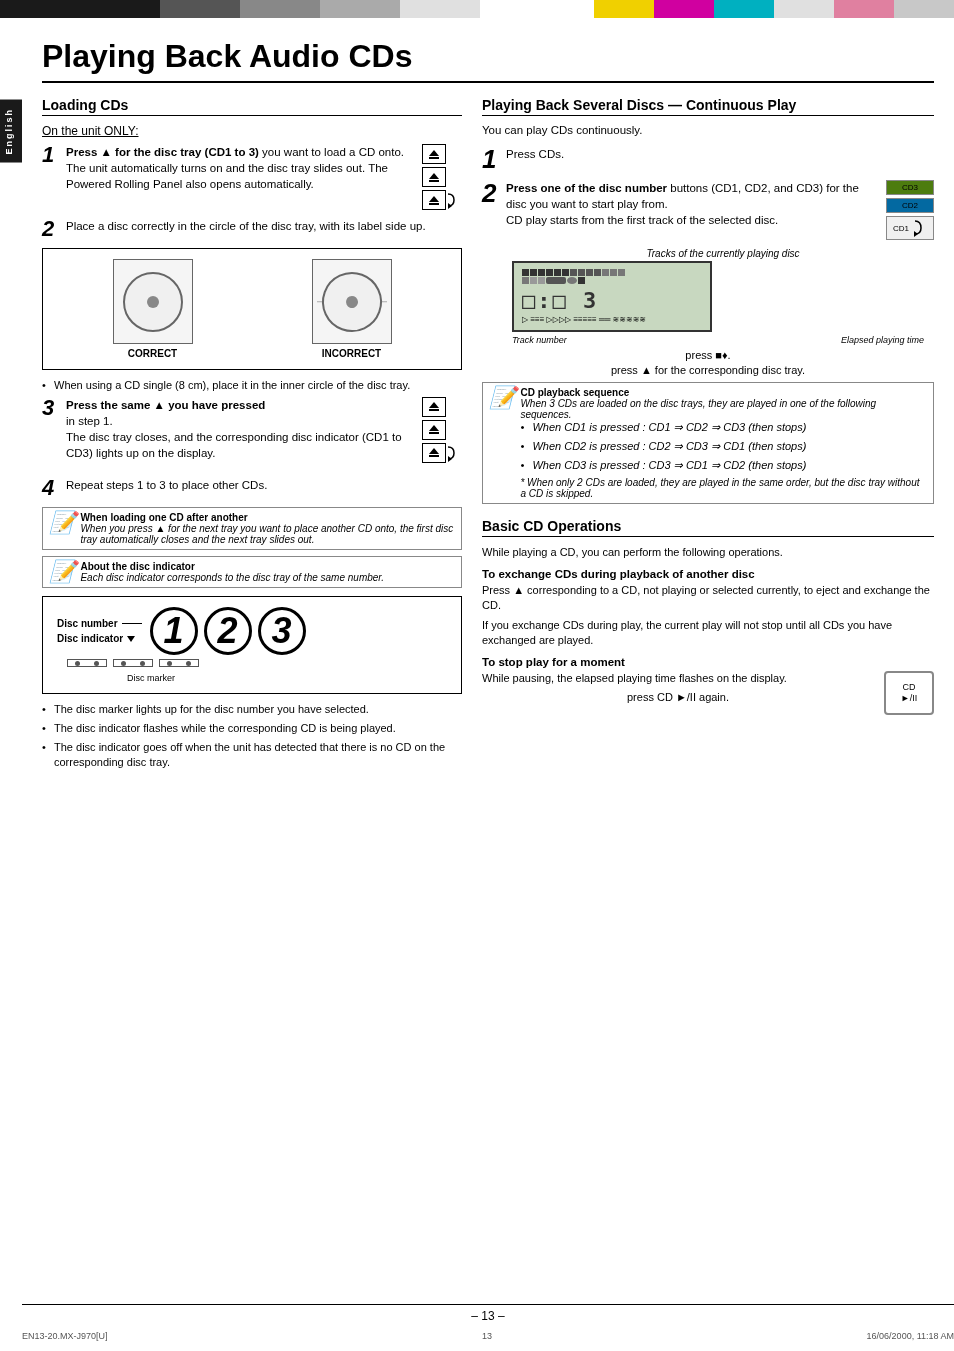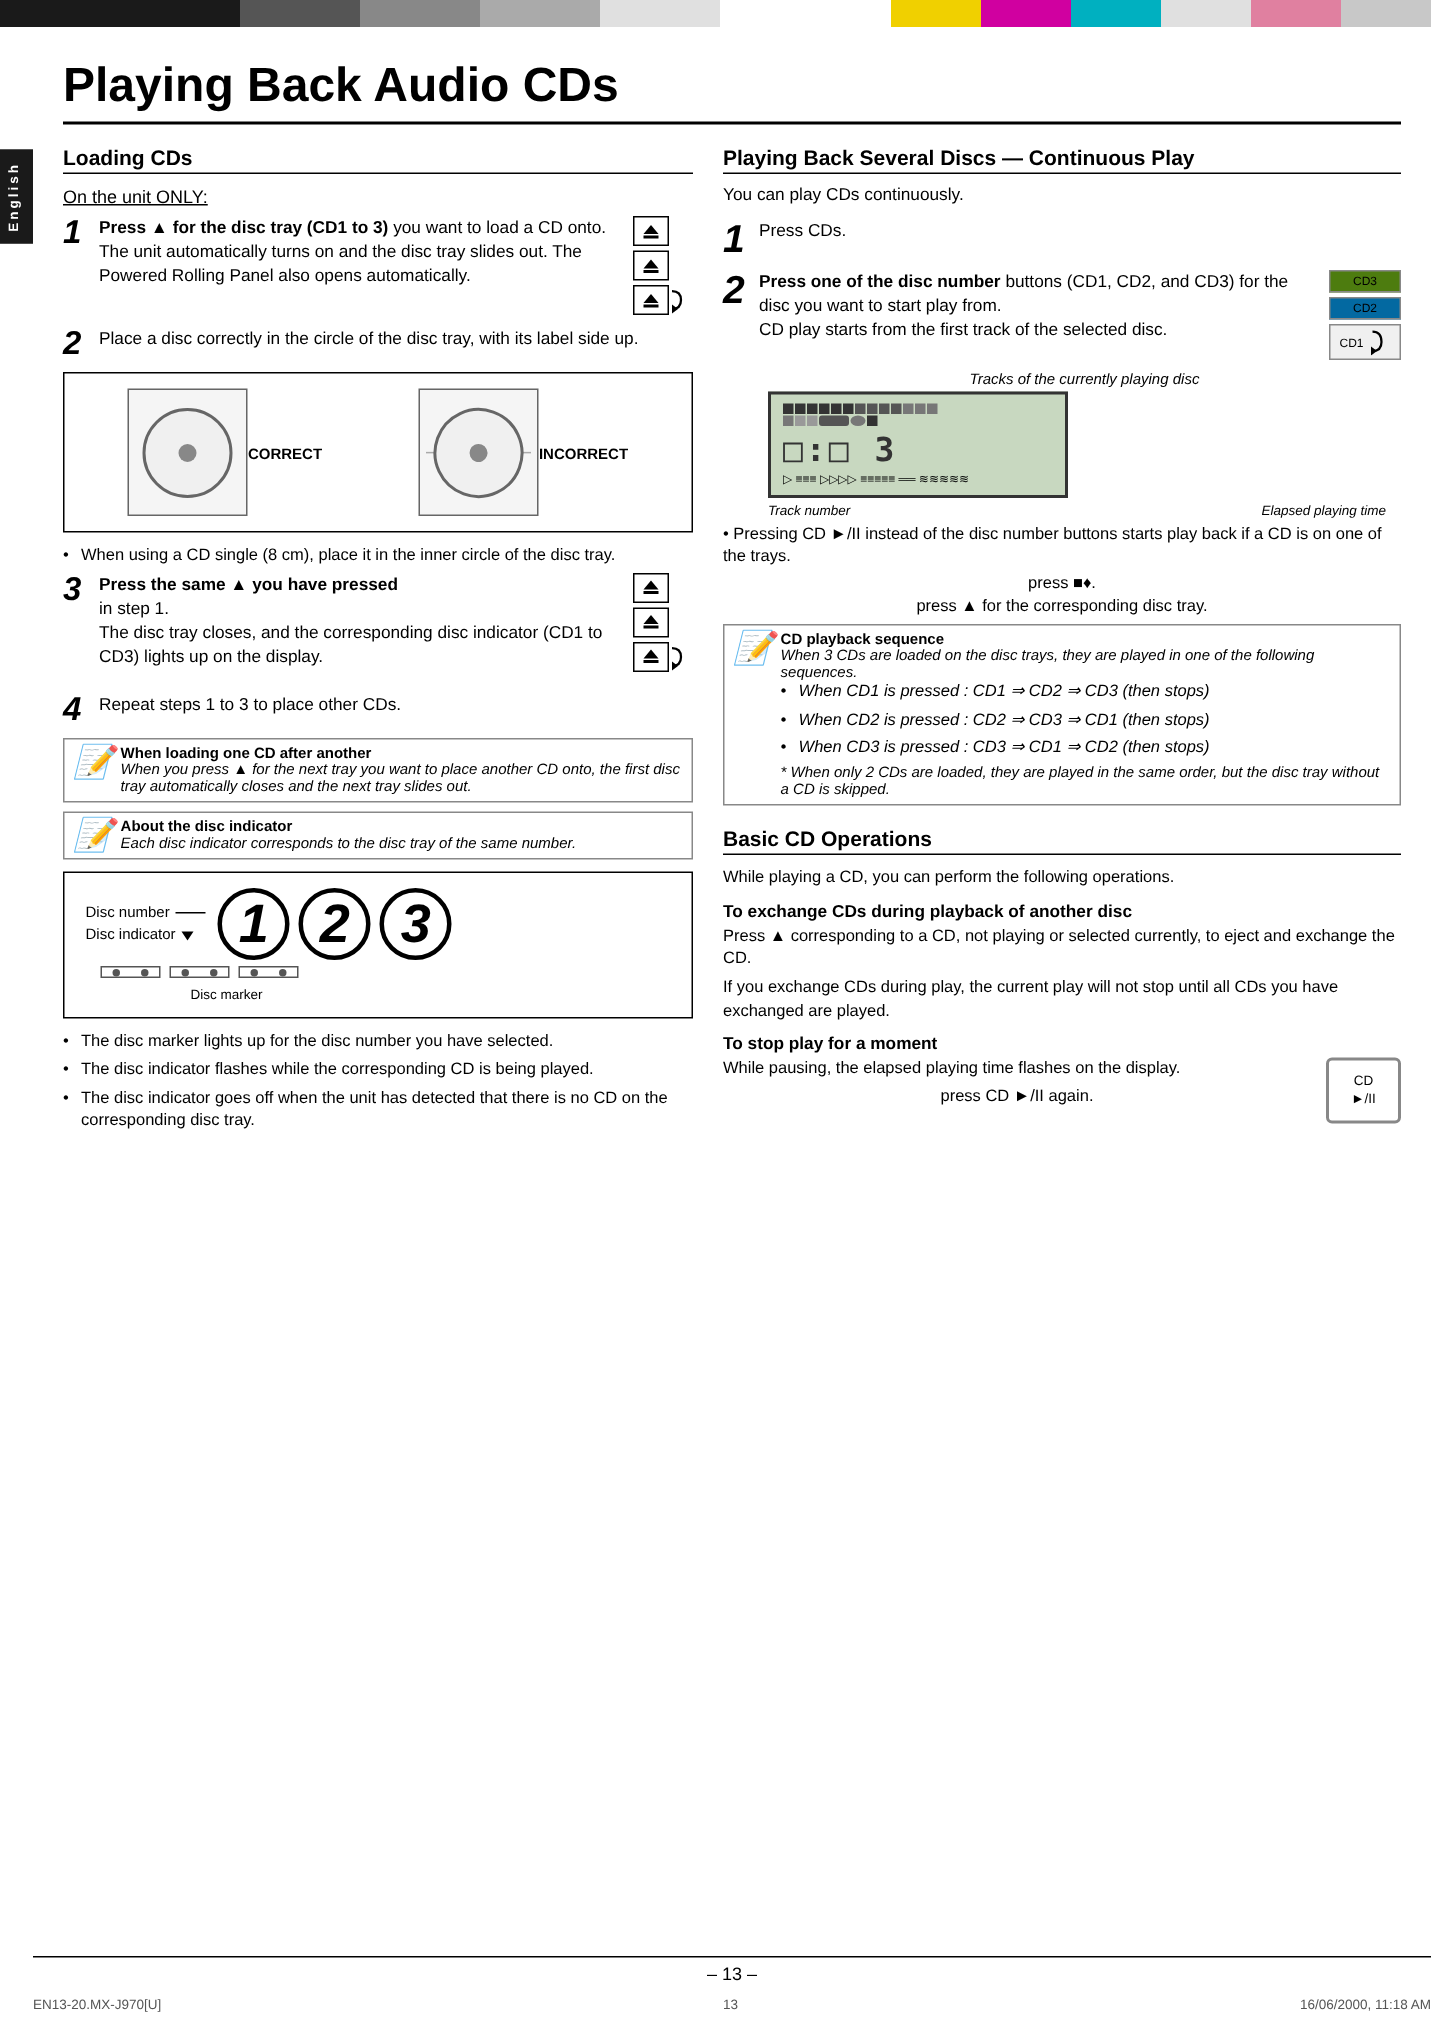--- a/index.html
+++ b/index.html
@@ -175,21 +175,21 @@
     .cd-illustration {
       border: 1.5px solid #000;
       padding: 10px;
       margin: 8px 0;
       display: flex;
       justify-content: space-around;
       align-items: center;
     }
     .cd-tray {
       display: flex;
-      flex-direction: row;
+      flex-direction: column;
       align-items: center;
     }
     .cd-circle {
       width: 60px;
       height: 60px;
       border-radius: 50%;
       border: 2px solid #aaa;
       background: #f0f0f0;
       display: flex;
       align-items: center;
@@ -486,21 +486,21 @@
       <div class="notes-box">
         <div style="font-size:22px; line-height:1;">📝</div>
         <div class="notes-text">
           <div class="notes-title">About the disc indicator</div>
           <div>Each disc indicator corresponds to the disc tray of the same number.</div>
         </div>
       </div>
 
       <div class="disc-number-display">
         <div class="disc-numbers-row">
-          <div style="display:flex; flex-direction:column; gap:4px;">
+          <div style="display:flex; flex-direction:column; gap:4px;font-weight:bold;">
             <div class="disc-label">
               <span>Disc number</span>
               <div style="width:20px; height:1px; background:#000;"></div>
             </div>
             <div class="disc-label">
               <span>Disc indicator</span>
               <div class="arrow-down"></div>
             </div>
           </div>
           <div style="display:flex; gap:6px;">
@@ -618,23 +618,20 @@
             </div>
           </div>
         </div>
 
         <div style="display:flex; justify-content:space-between; margin-top:3px; margin-right:10px;">
           <span style="font-size:9px; font-style:italic;">Track number</span>
           <span style="font-size:9px; font-style:italic;">Elapsed playing time</span>
         </div>
       </div>
 
-      <div class="bullet-item">
-        <span style="font-size:11px;">• Pressing CD ►/II instead of the disc number buttons starts play back if a CD is on one of the trays.</span>
-      </div>
 
       <div class="press-center">press ■♦.</div>
       <div class="press-center">press ▲ for the corresponding disc tray.</div>
 
       <div class="notes-box" style="margin-top:6px;">
         <div style="font-size:22px; line-height:1;">📝</div>
         <div class="notes-text">
           <div class="notes-title">CD playback sequence</div>
           <div>When 3 CDs are loaded on the disc trays, they are played in one of the following sequences.</div>
           <div class="bullet-item">

